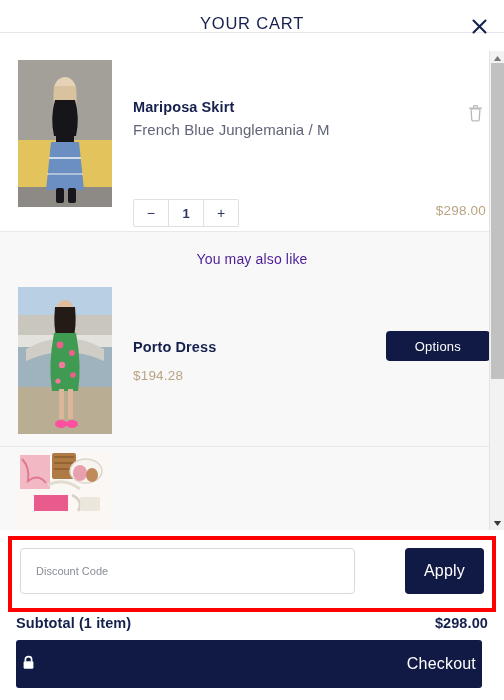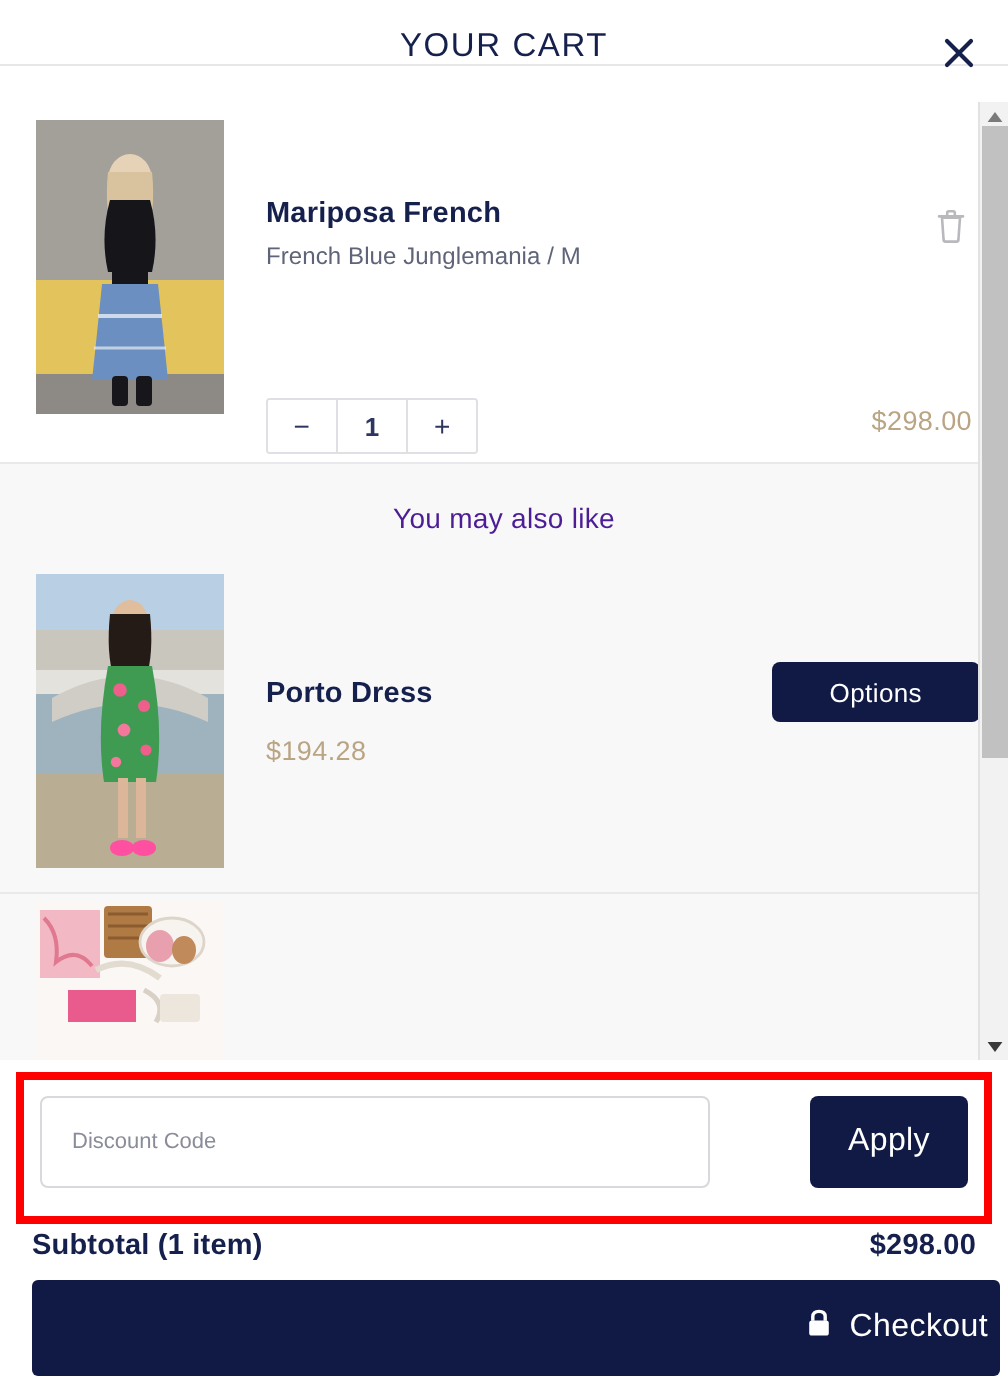--- a/index.html
+++ b/index.html
@@ -94,21 +94,21 @@
     width: 300px;
   }
   .item-title {
     font-size: 14.5px;
     font-weight: bold;
     color: #16204d;
     margin: 0;
     letter-spacing: 0.1px;
   }
   .item-variant {
-    font-size: 12px;
+    font-size: 15px;
     color: #5f6478;
     margin-top: 6px;
     letter-spacing: 0.05px;
   }
 
   .qty-stepper {
     position: absolute;
     left: 133px;
     top: 148px;
     display: flex;
@@ -321,33 +321,33 @@
     align-items: center;
     font-size: 14.5px;
     font-weight: bold;
     color: #16204d;
     letter-spacing: 0.1px;
   }
 
   .checkout-btn {
     position: absolute;
     left: 16px;
-    right: 4px;
+    right: 22px;
     bottom: 12px;
     height: 48px;
     background: #111a44;
     color: #ffffff;
     border: none;
     border-radius: 3px;
     font-size: 16px;
     font-family: "Liberation Sans", sans-serif;
     cursor: pointer;
     display: flex;
     align-items: center;
-    justify-content: flex-end;
+    justify-content: space-between;
     gap: 9px;
     letter-spacing: 0.2px;
   }
 </style>
 </head>
 <body>
 
 <div id="app">
 
   <div class="header">
@@ -373,21 +373,21 @@
           <rect x="38" y="74" width="18" height="10" fill="#15151a"></rect>
           <path d="M33 82 Q30 112 28 130 L66 130 Q64 110 61 82 Z" fill="#6b8fc0"></path>
           <path d="M31 98 L63 98" stroke="#e8eef6" stroke-width="2" opacity="0.8"></path>
           <path d="M29 114 L65 114" stroke="#e8eef6" stroke-width="1.6" opacity="0.7"></path>
           <rect x="38" y="128" width="8" height="15" rx="2" fill="#17161a"></rect>
           <rect x="50" y="128" width="8" height="15" rx="2" fill="#17161a"></rect>
         </svg>
       </div>
 
       <div class="item-info">
-        <div class="item-title">Mariposa French</div>
+        <div class="item-title">Mariposa Skirt</div>
         <div class="item-variant">French Blue Junglemania / M</div>
       </div>
 
       <div class="qty-stepper">
         <div class="qty-cell">−</div>
         <div class="qty-cell mid">1</div>
         <div class="qty-cell">+</div>
       </div>
 
       <div class="item-price">$298.00</div>

